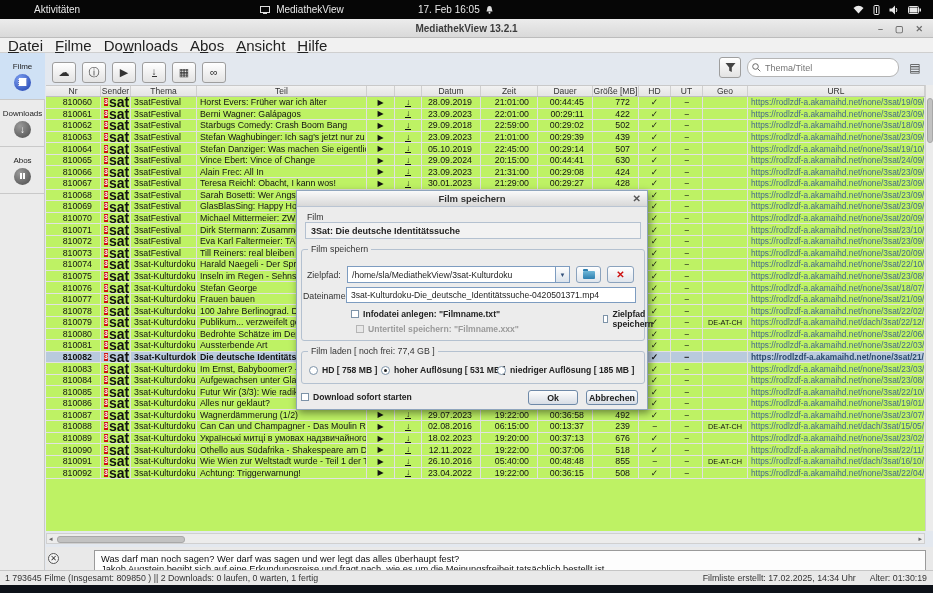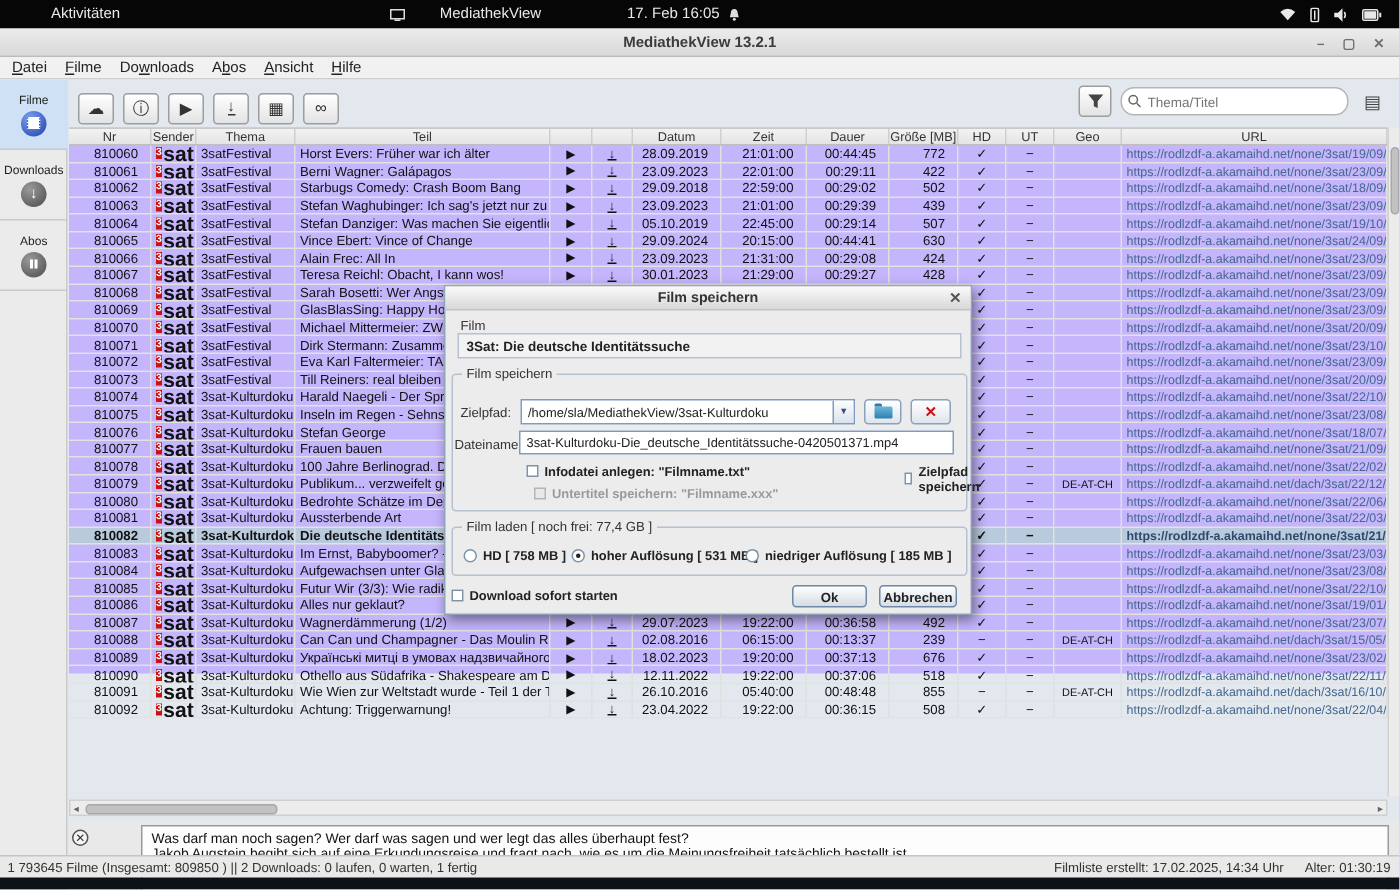--- a/index.html
+++ b/index.html
@@ -3,32 +3,32 @@
 <meta charset="utf-8">
 <style>
   * { margin:0; padding:0; box-sizing:border-box; }
   html,body { width:933px; height:593px; }
   body { font-family:"Liberation Sans", sans-serif; position:relative; overflow:hidden; background:#e6e9ee; }
   .abs { position:absolute; }
 
   
   #gnome-bar { left:0; top:0; width:933px; height:19px; background:#060606; color:#e8e8e8; display:flex; align-items:center; font-size:10px; }
   #gnome-bar .activities { margin-left:34px; }
-  #gnome-bar .appname { margin-left:180px; display:flex; align-items:center; gap:23px; }
+  #gnome-bar .appname { margin-left:180px; display:flex; align-items:center; gap:6px; }
   #gnome-bar .clock { position:absolute; left:418px; display:flex; align-items:center; gap:5px; }
   #gnome-bar .tray { position:absolute; right:12px; display:flex; align-items:center; gap:9px; }
   #gnome-bar svg { display:block; }
 
   
   #titlebar { left:0; top:19px; width:933px; height:19px; background:linear-gradient(#ececec,#d9d9d9); border-bottom:1px solid #bcbcbc; display:flex; align-items:center; justify-content:center; font-size:10px; font-weight:bold; color:#3c3c3c; }
   #win-controls { position:absolute; right:10px; top:0; height:19px; display:flex; align-items:center; gap:12px; color:#6e6e6e; font-size:9px; }
   #win-controls span { cursor:default; }
 
   
-  #menubar { left:0; top:38px; width:933px; height:15px; background:#f1f1f1; border-bottom:1px solid #cfcfcf; display:flex; align-items:center; font-size:10px; color:#222; }
+  #menubar { left:0; top:38px; width:933px; height:15px; background:#f1f1f1; border-bottom:1px solid #cfcfcf; display:flex; align-items:center; font-size:15px; color:#222; }
   .menu-item { padding:0 6px; }
   .menu-item:first-child { margin-left:2px; }
 
   
   #main { left:0; top:53px; width:933px; height:517px; background:#e3e8ef; }
 
   
   #sidebar { left:0; top:0; width:45px; height:517px; background:#ebebeb; border-right:1px solid #c9c9c9; }
   .side-item { width:45px; height:47px; border-bottom:1px solid #c9c9c9; display:flex; flex-direction:column; align-items:center; justify-content:center; gap:3px; font-size:8px; color:#222; }
   .side-item.active { background:#cfe1f5; }
@@ -43,21 +43,21 @@
   #toolbar { left:46px; top:4px; width:887px; height:30px; display:flex; align-items:center; }
   .tb-btn { width:24px; height:21px; margin-left:6px; background:linear-gradient(#ffffff,#e3e3e3); border:1px solid #9e9e9e; border-radius:3px; display:flex; align-items:center; justify-content:center; font-size:11px; color:#333; }
   .tb-btn .dlg { border-bottom:1.5px solid #333; line-height:9px; font-size:10px; font-weight:bold; }
   #tb-right { position:absolute; right:8px; top:4px; display:flex; align-items:center; gap:6px; }
   #filter-btn { width:22px; height:21px; background:linear-gradient(#ffffff,#e3e3e3); border:1px solid #9e9e9e; border-radius:3px; display:flex; align-items:center; justify-content:center; }
   #search-box { width:152px; height:19px; background:#fff; border:1px solid #b5b5b5; border-radius:9px; display:flex; align-items:center; padding:0 4px; gap:4px; }
   #search-box input { border:none; outline:none; width:118px; font-size:9px; color:#444; font-family:"Liberation Sans",sans-serif; background:transparent; }
   #mediainfo-btn { width:20px; height:20px; display:flex; align-items:center; justify-content:center; font-size:12px; color:#444; }
 
   
-  #table-wrap { left:46px; top:32px; width:879px; height:364px; background:#c4b5fd; }
+  #table-wrap { left:46px; top:32px; width:879px; height:446px; background:#bef264; }
   .tgrid { display:grid; grid-template-columns:55px 30px 66px 170px 28px 27px 59px 57px 55px 46px 32px 32px 45px 1fr; }
   #thead { height:12px; background:linear-gradient(#f2f2f2,#e4e4e4); border-top:1px solid #c9c9c9; border-bottom:1px solid #bfbfbf; font-size:8.5px; color:#333; }
   #thead .hc { display:flex; align-items:center; justify-content:center; border-right:1px solid #cfcfcf; overflow:hidden; white-space:nowrap; }
   #tbody { height:382px; overflow:hidden; }
   .trow { height:11.58px; font-size:8.8px; color:#111; border-bottom:1px solid #e2e2e2; }
   .trow.sel { background:#b9cadd; font-weight:bold; }
   .tc { display:flex; align-items:center; border-right:1px solid #e0e0e0; overflow:hidden; white-space:nowrap; padding:0 3px; }
   .tc.num { justify-content:flex-end; padding-right:8px; }
   .tc.ctr { justify-content:center; }
   .tc.url { color:#46688e; font-size:8.3px; }

